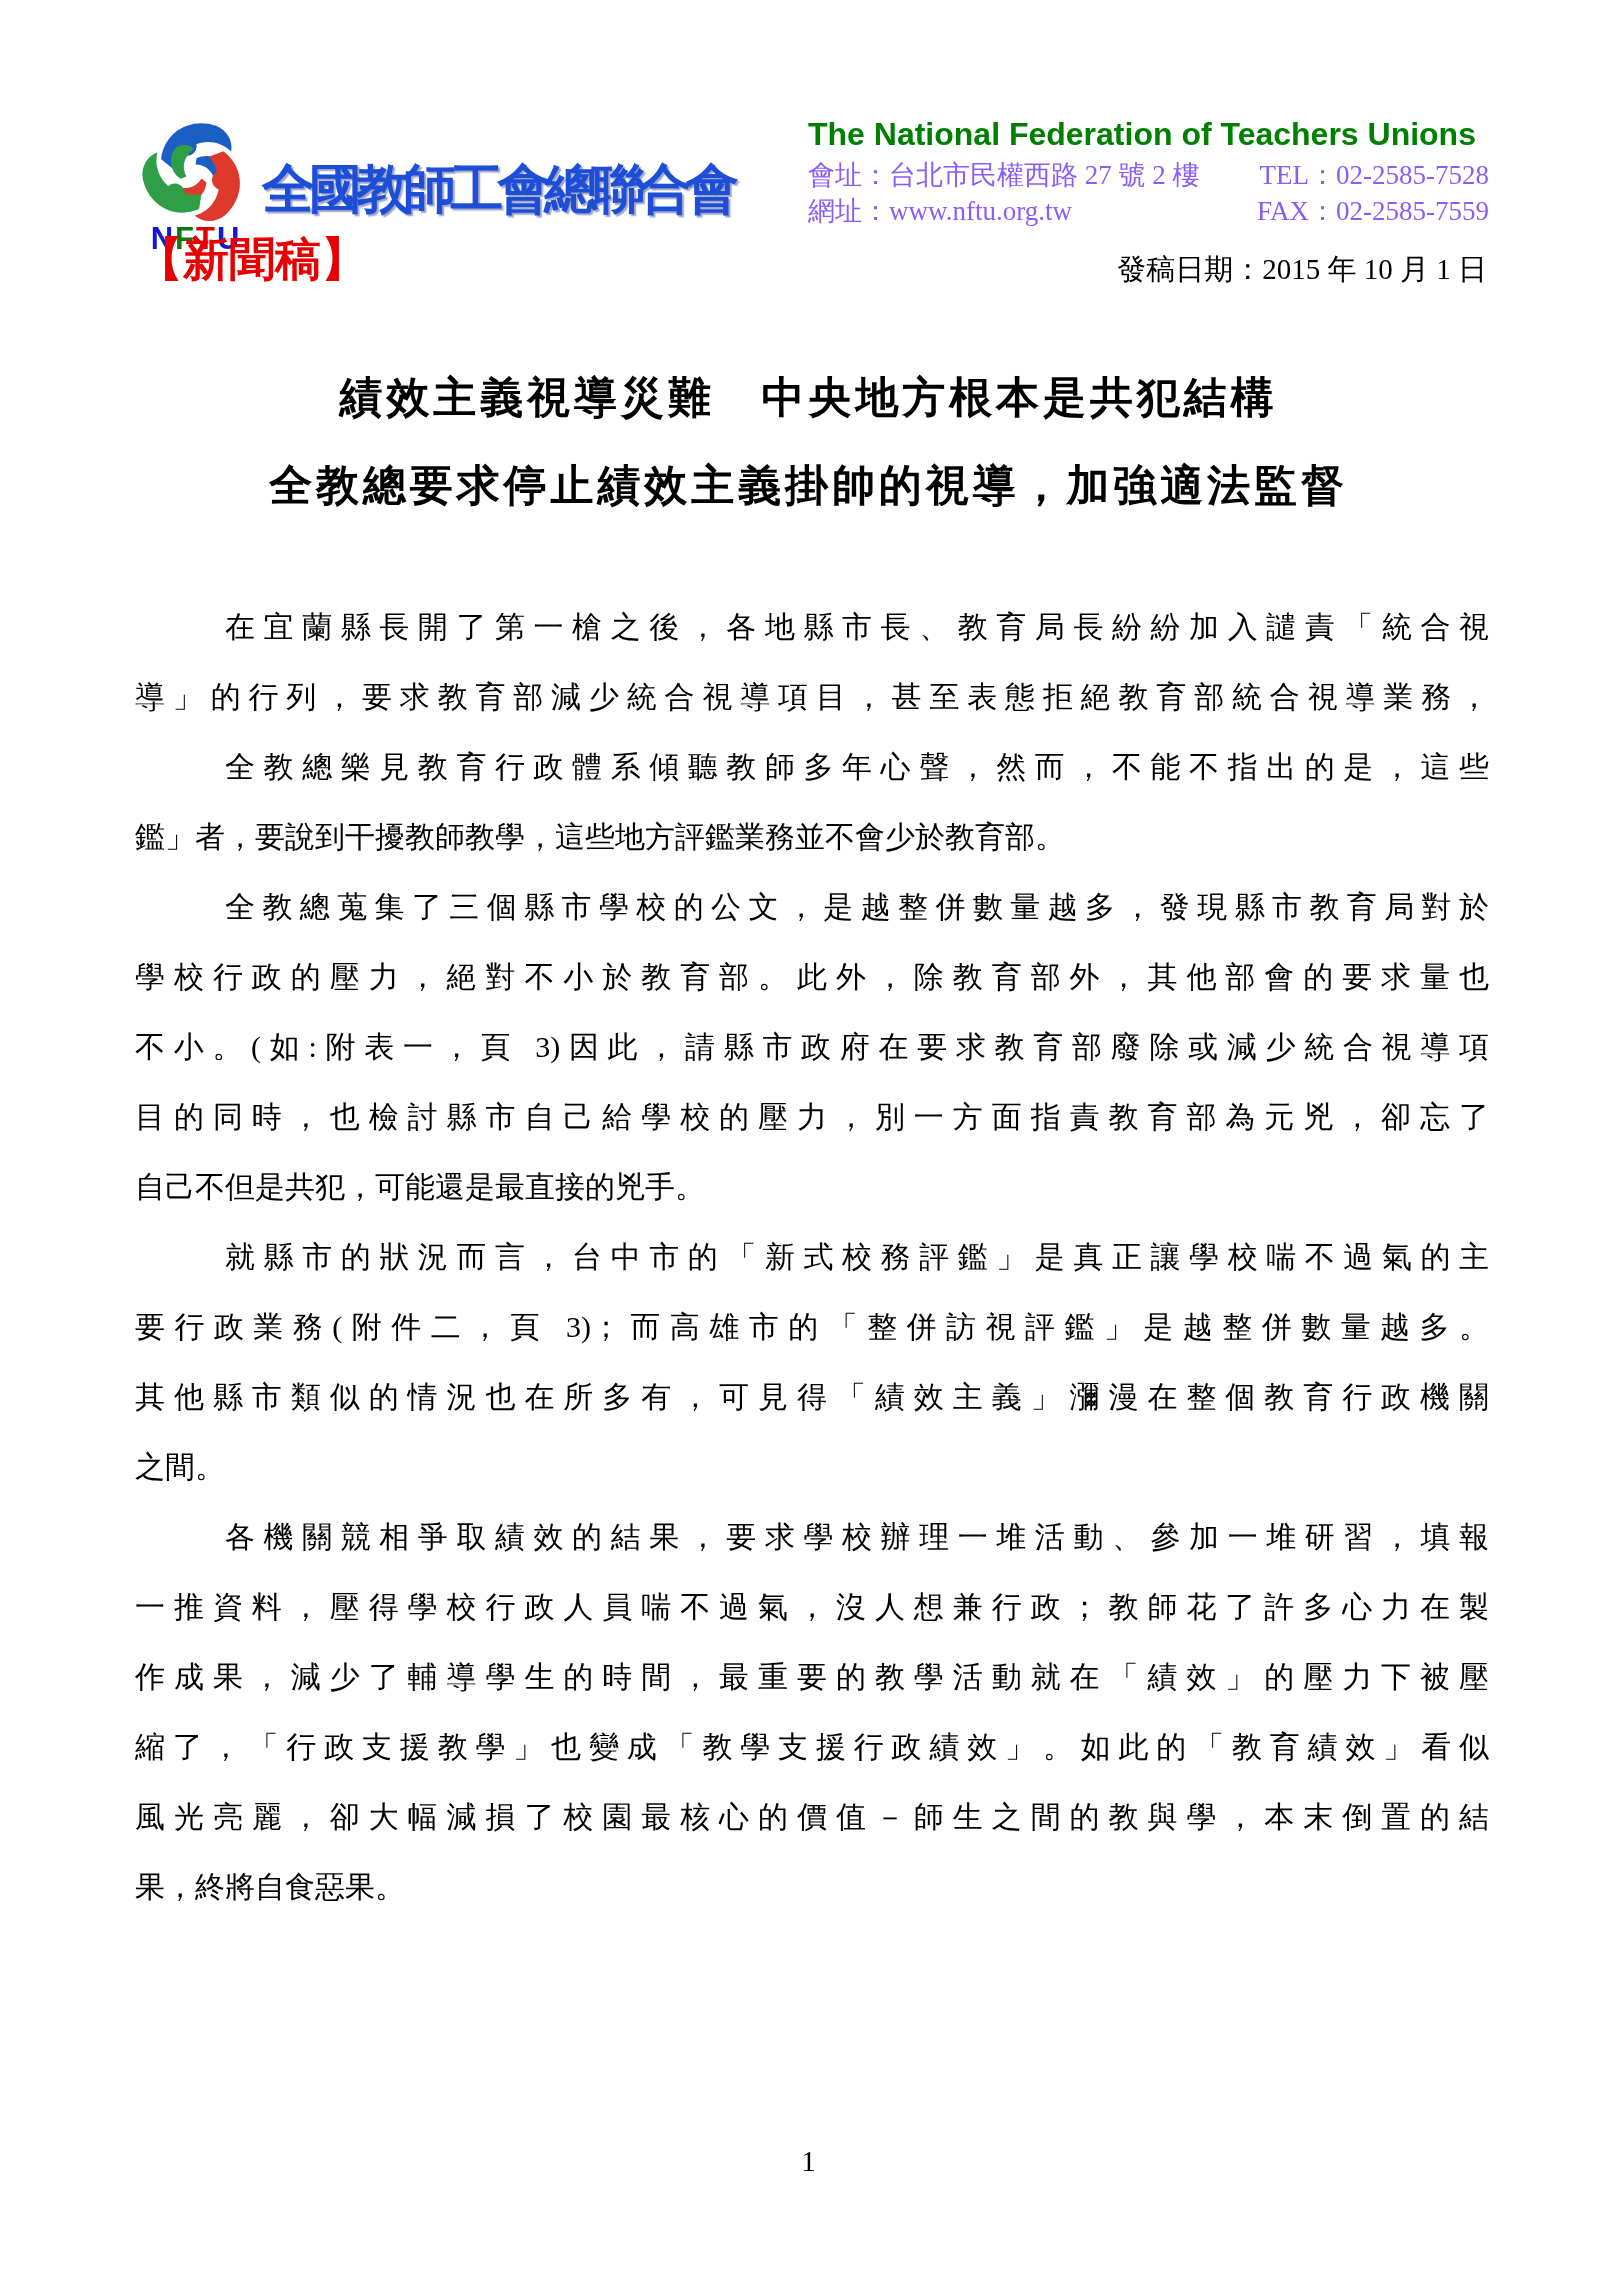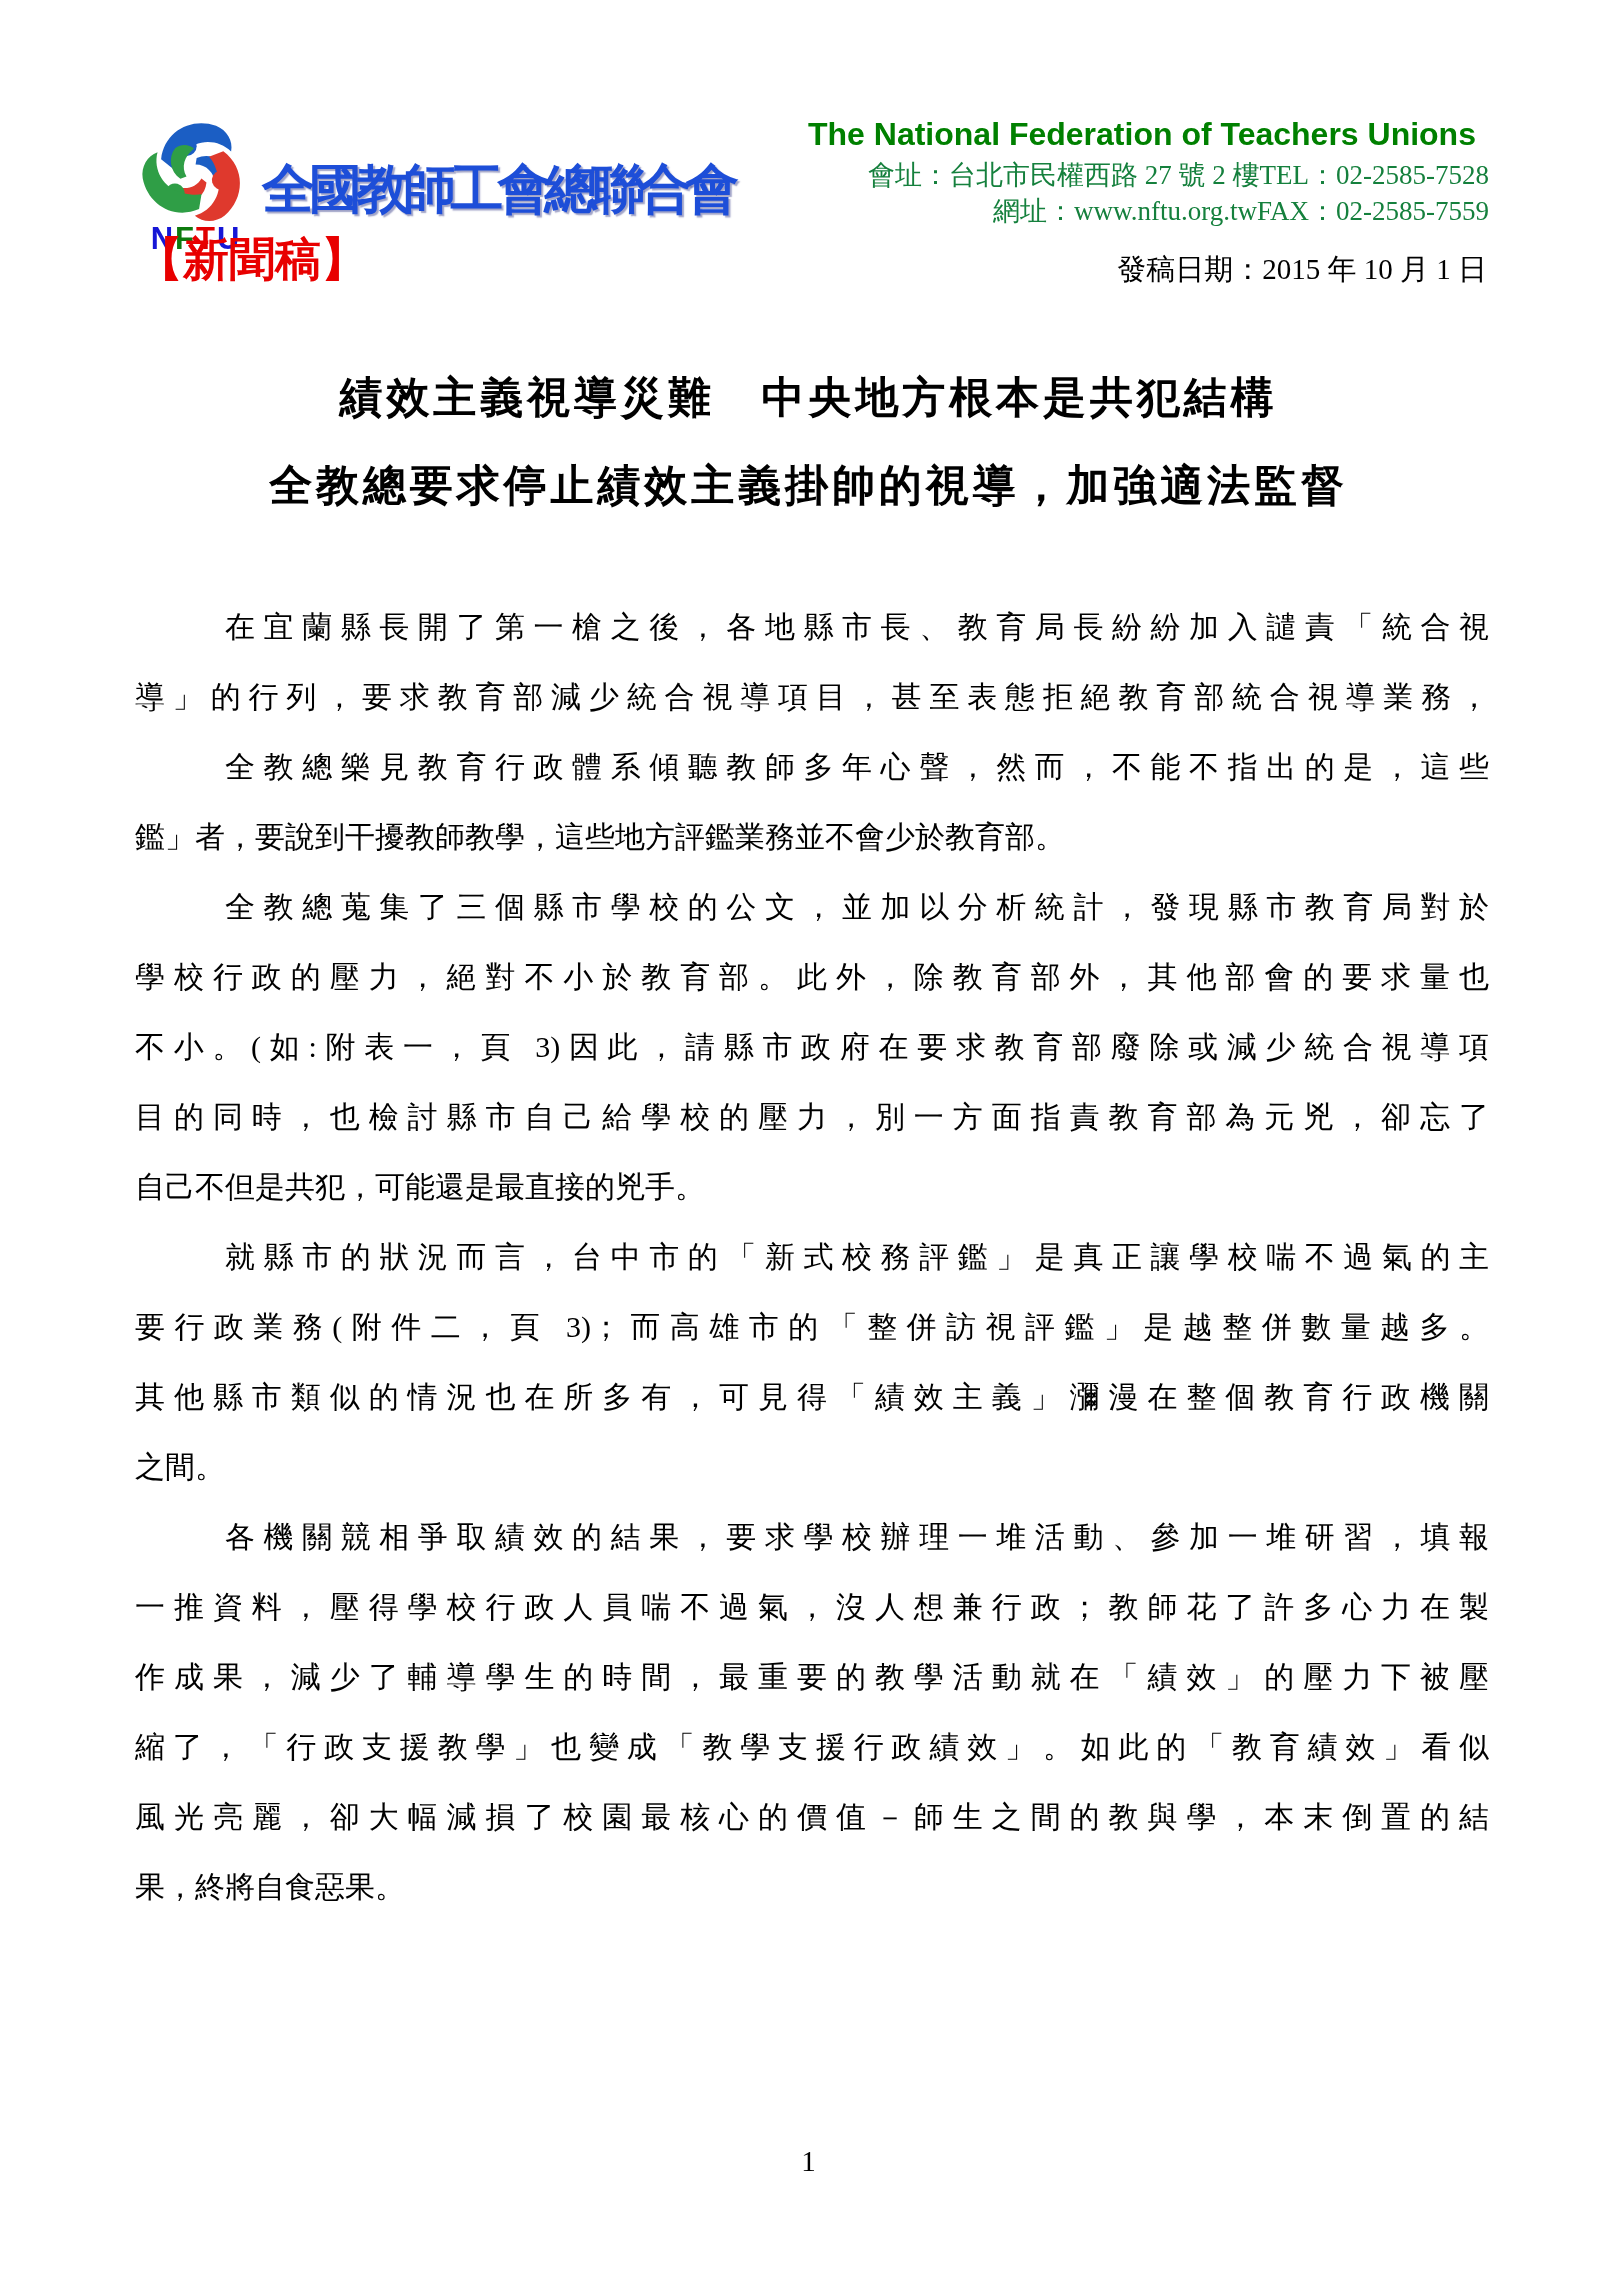--- a/index.html
+++ b/index.html
@@ -21,22 +21,22 @@
     position:absolute; left:262px; top:147px; width:469px; line-height:85px;
     font-size:53px; font-weight:bold; letter-spacing:-5.9px; color:#1d4ed8;
     text-shadow:2px 2px 1.3px rgba(45,50,130,.45); white-space:nowrap;
   }
   .org-en{
     position:absolute; left:808px; top:116px; width:681px;
     font-family:"Liberation Sans","DejaVu Sans",sans-serif; font-weight:bold;
     font-size:32px; line-height:36px; color:#008000; white-space:nowrap;
   }
   .contact-row{
-    position:absolute; left:808px; width:681px; display:flex; justify-content:flex-end;
-    font-size:27px; line-height:34px; color:#15803d; white-space:nowrap;
+    position:absolute; left:808px; width:681px; display:flex; justify-content:space-between;
+    font-size:27px; line-height:34px; color:#8b5cf6; white-space:nowrap;
   }
   .row1{top:158px}
   .row2{top:194px}
   .press-tag{
     position:absolute; left:137px; top:229px; font-size:46px; line-height:62px;
     font-weight:bold; color:#e80000; white-space:nowrap;
   }
   .issue-date{
     position:absolute; right:130px; top:250px; font-size:29px; line-height:38px; white-space:nowrap;
   }
@@ -100,21 +100,21 @@
   <h1 class="title t2">全教總要求停止績效主義掛帥的視導，加強適法監督</h1>
   <h1 class="title t1">績效主義視導災難　中央地方根本是共犯結構</h1>
 
   <section class="body-text">
     <div class="bl first">在宜蘭縣長開了第一槍之後，各地縣市長、教育局長紛紛加入譴責「統合視</div>
     <div class="bl">導」的行列，要求教育部減少統合視導項目，甚至表態拒絕教育部統合視導業務，</div>
 
     <div class="bl first">全教總樂見教育行政體系傾聽教師多年心聲，然而，不能不指出的是，這些</div>
     <div class="bl last">鑑」者，要說到干擾教師教學，這些地方評鑑業務並不會少於教育部。</div>
 
-    <div class="bl first">全教總蒐集了三個縣市學校的公文，並加以分析統計，發現縣市教育局對於</div>
+    <div class="bl first">全教總蒐集了三個縣市學校的公文，是越整併數量越多，發現縣市教育局對於</div>
     <div class="bl">學校行政的壓力，絕對不小於教育部。此外，除教育部外，其他部會的要求量也</div>
     <div class="bl">不小。(如:附表一，頁 3)因此，請縣市政府在要求教育部廢除或減少統合視導項</div>
     <div class="bl">目的同時，也檢討縣市自己給學校的壓力，別一方面指責教育部為元兇，卻忘了</div>
     <div class="bl last">自己不但是共犯，可能還是最直接的兇手。</div>
 
     <div class="bl first">就縣市的狀況而言，台中市的「新式校務評鑑」是真正讓學校喘不過氣的主</div>
     <div class="bl">要行政業務(附件二，頁 3)；而高雄市的「整併訪視評鑑」是越整併數量越多。</div>
     <div class="bl">其他縣市類似的情況也在所多有，可見得「績效主義」瀰漫在整個教育行政機關</div>
     <div class="bl last">之間。</div>
 

